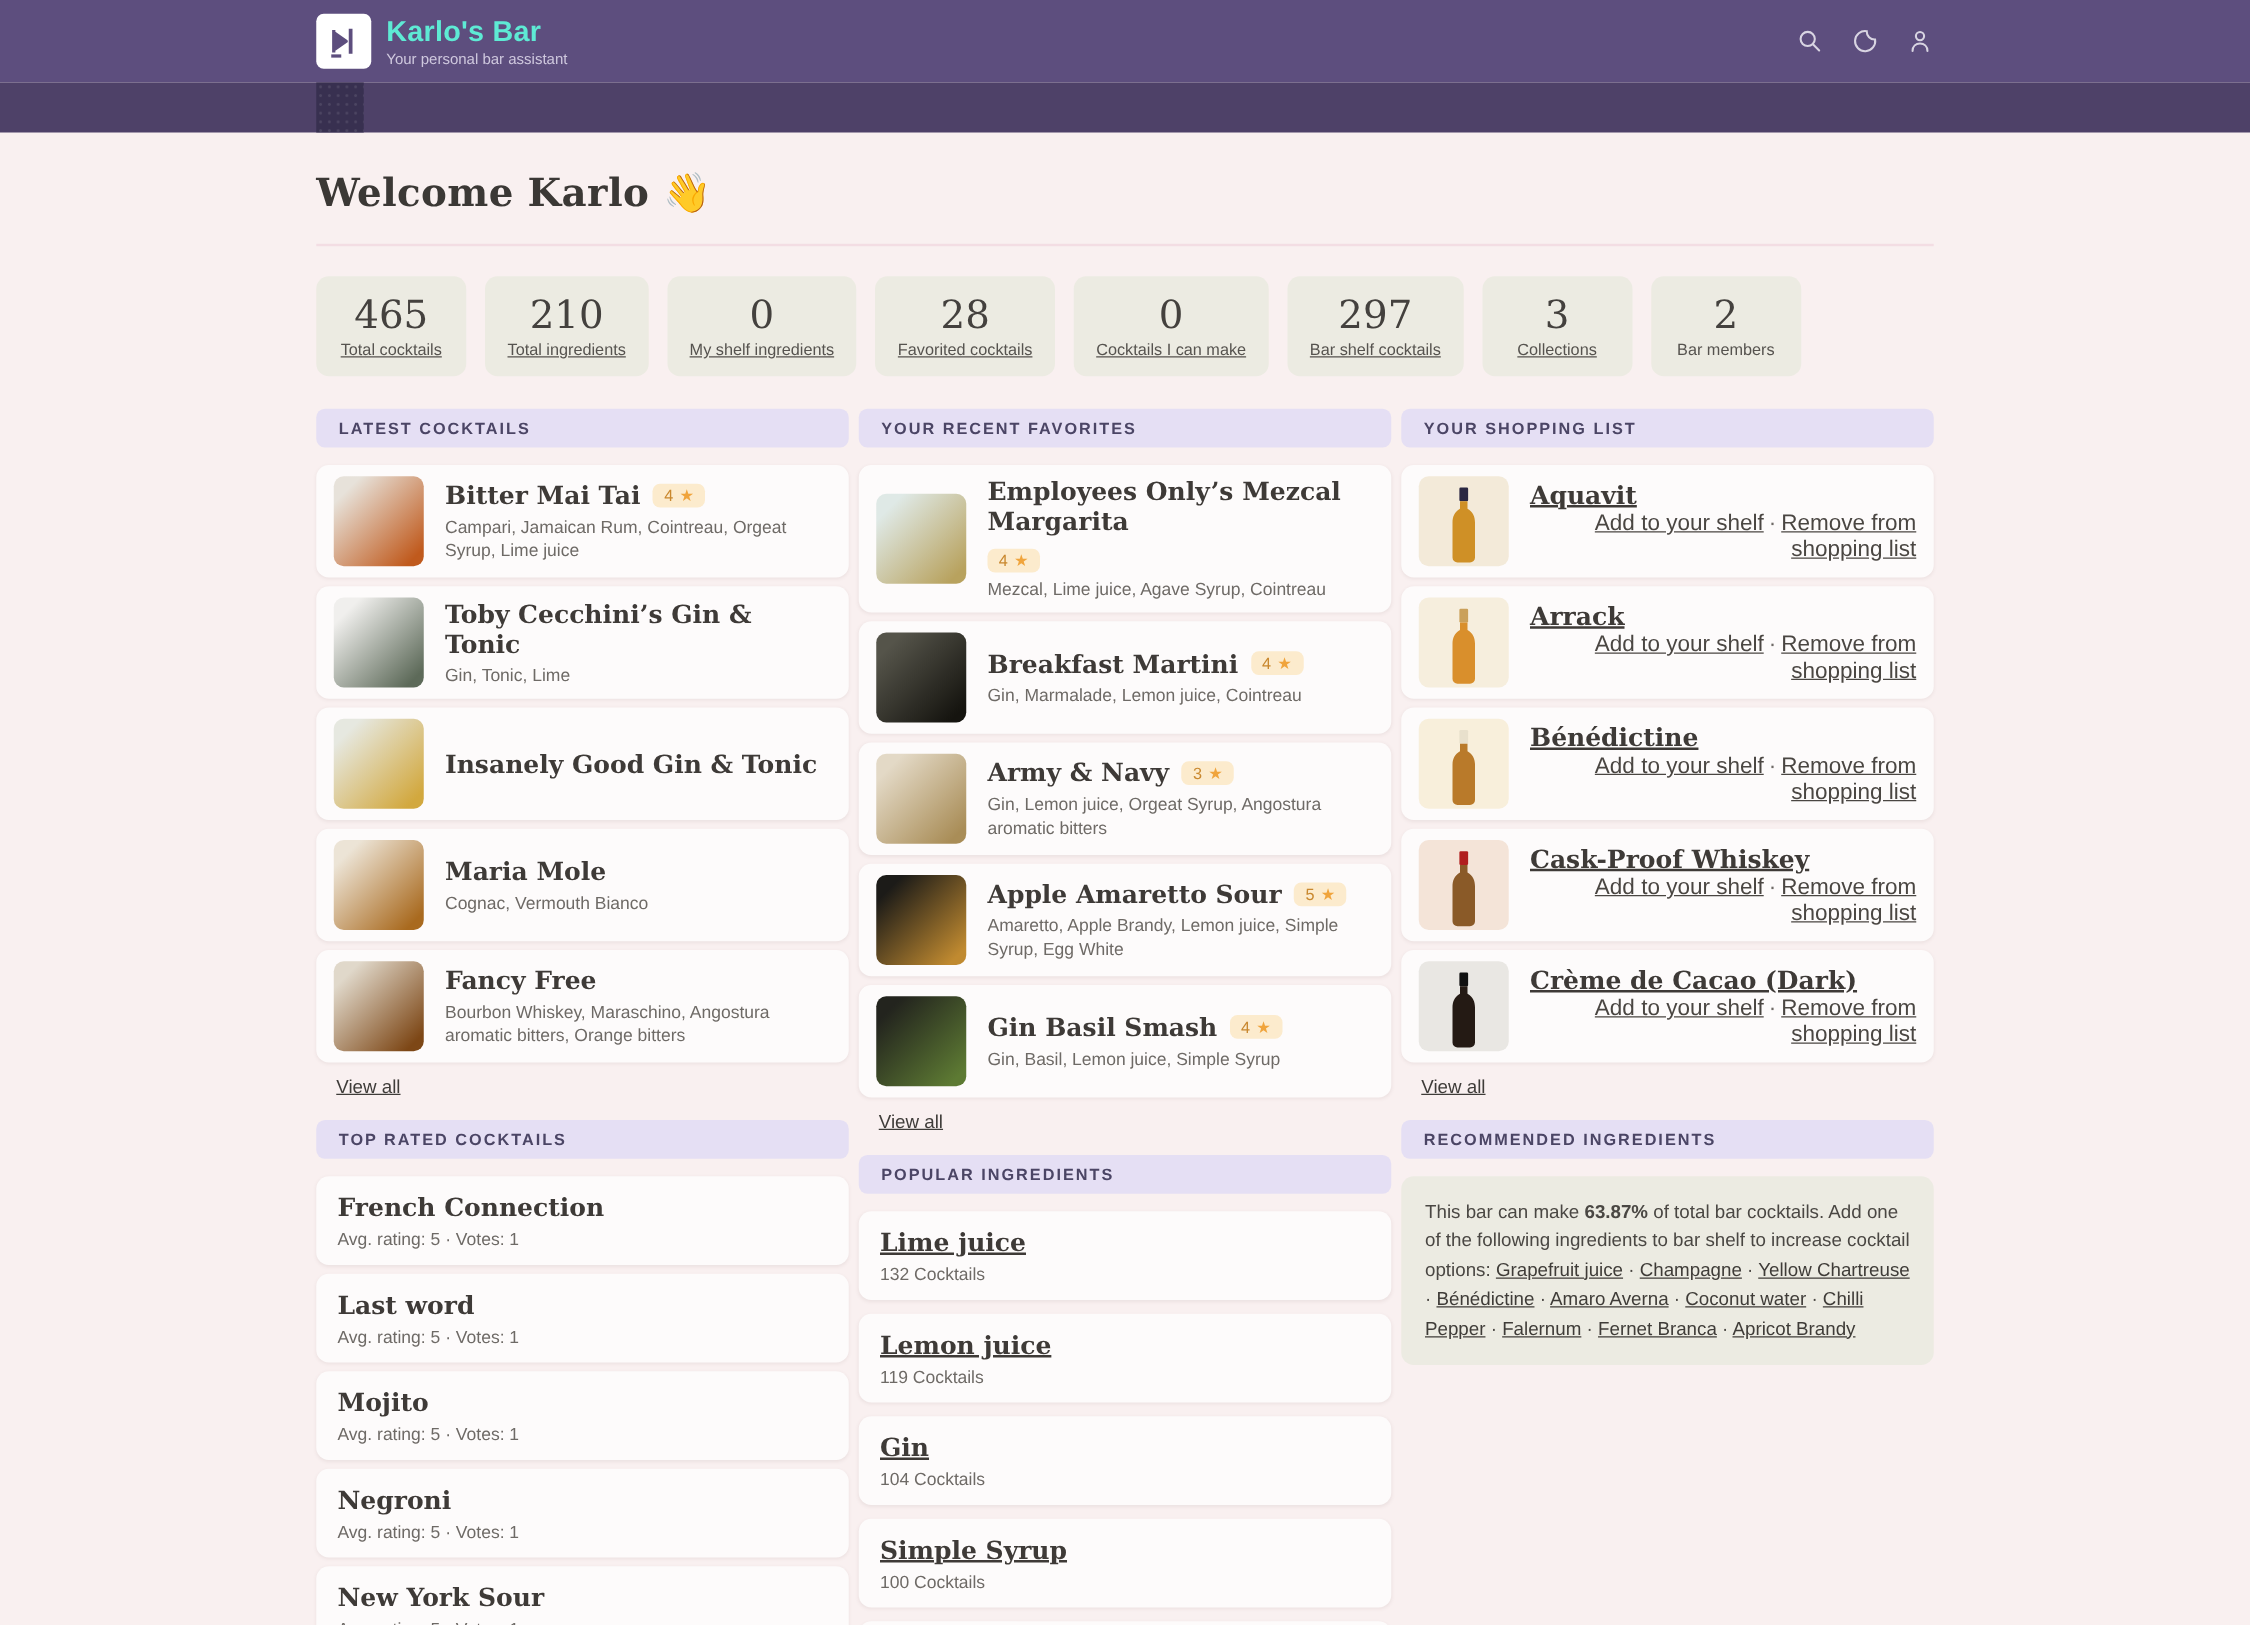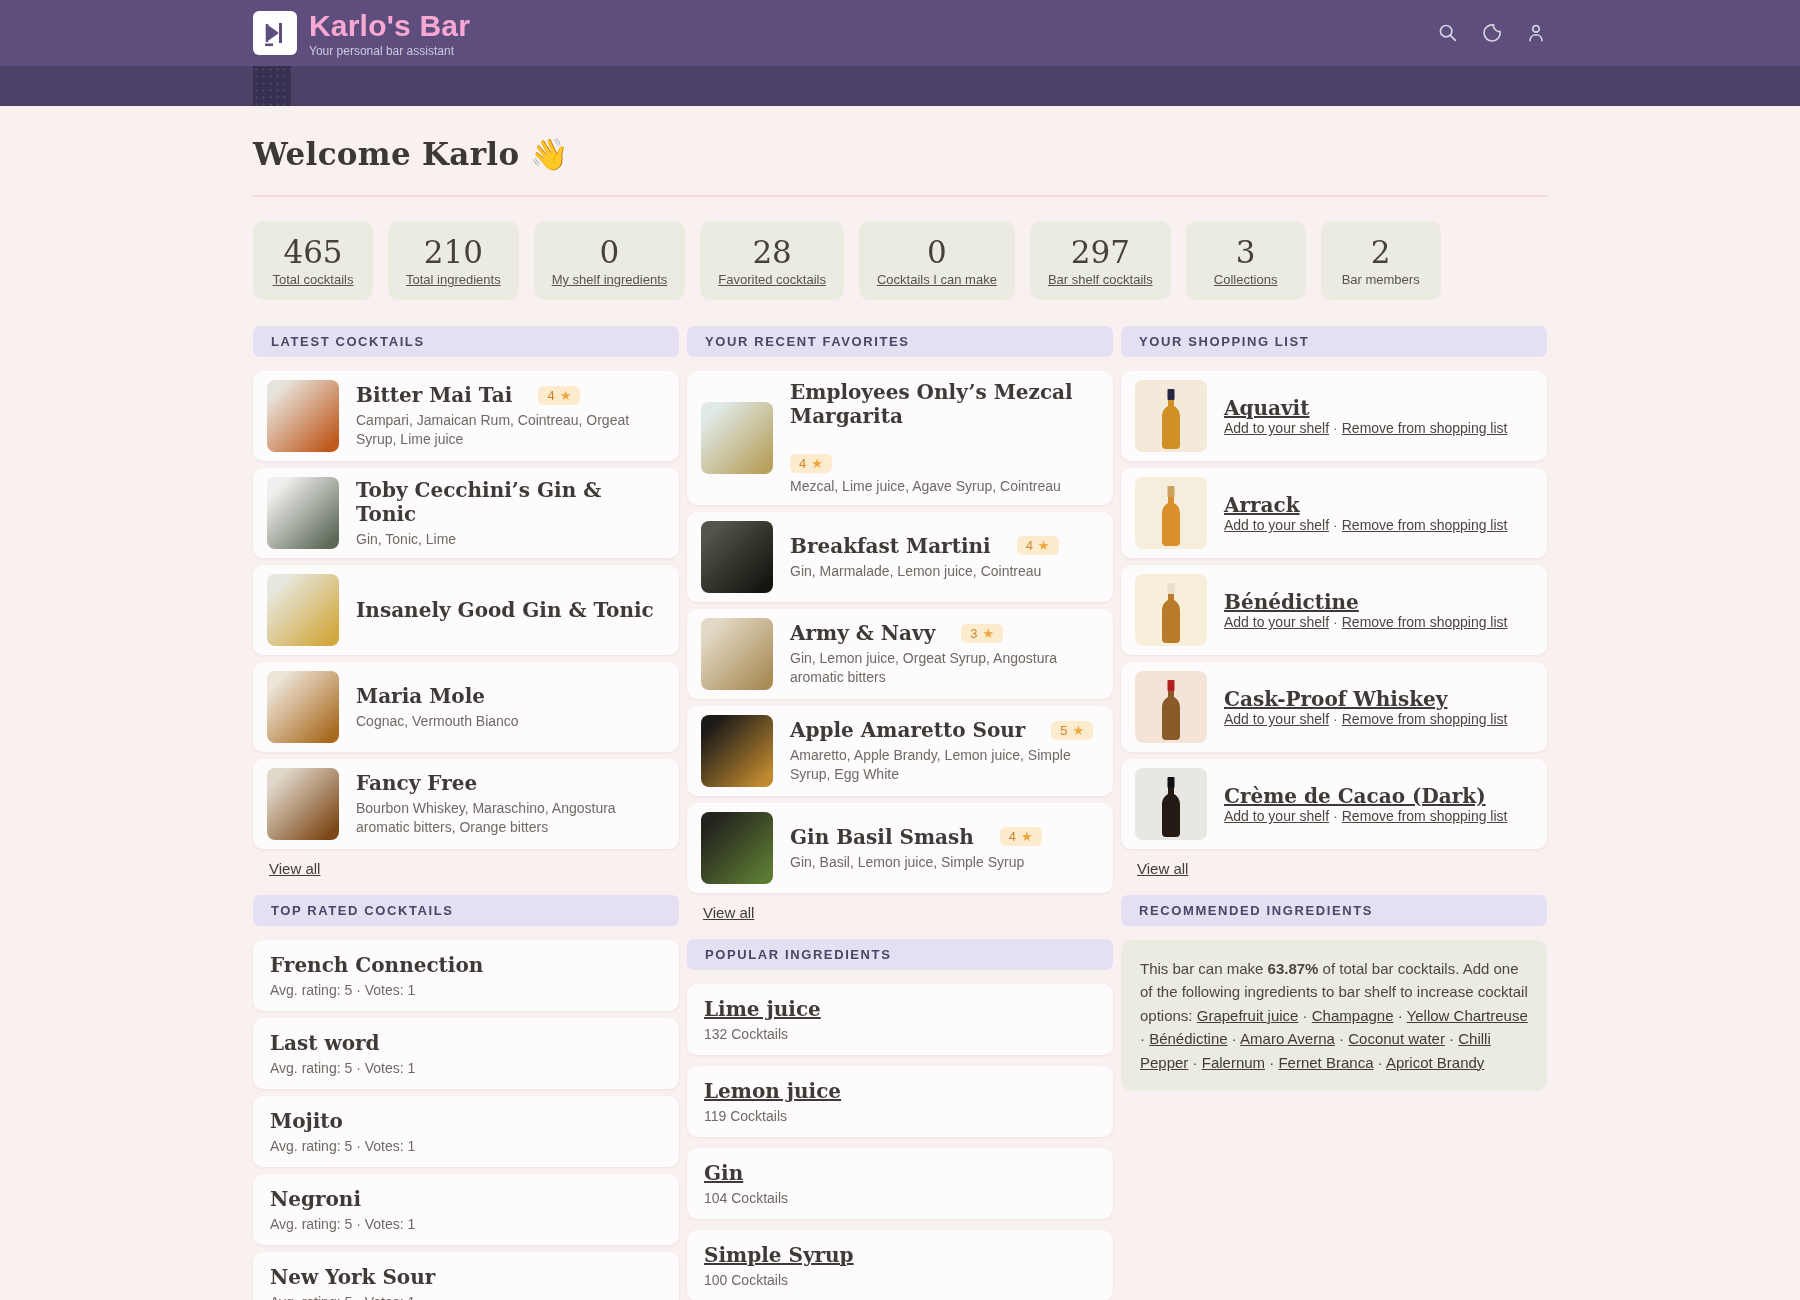--- a/index.html
+++ b/index.html
@@ -9,21 +9,21 @@
     background:#f9f0f0;
     color:#3e3a38;
   }
   .container { width:1294px; margin:0 auto; }
 
   
   .topbar { background:#5d4e7e; height:66px; }
   .topbar .container { height:100%; display:flex; align-items:center; justify-content:space-between; }
   .brand { display:flex; align-items:center; gap:12px; cursor:pointer; }
   .logo-box { width:44px; height:44px; background:#ffffff; border-radius:6px; display:flex; align-items:center; justify-content:center; }
-  .brand-text .title { color:#f9a8d4; font-weight:bold; font-size:30px; letter-spacing:0.2px; }
+  .brand-text .title { color:#5eead4; font-weight:bold; font-size:23px; letter-spacing:0.2px; }
   .brand-text .subtitle { color:#cfc8de; font-size:12px; margin-top:1px; }
   .top-icons { display:flex; align-items:center; gap:22px; }
   .top-icons .icon-btn { cursor:pointer; display:flex; }
   .top-icons svg { stroke:#d8d4e2; fill:none; stroke-width:1.8; stroke-linecap:round; }
 
   
   .navbar { background:#4e4168; height:40px; }
   .navbar .container { display:flex; height:100%; }
   .tab { display:flex; align-items:center; padding:0 19px; color:#c7c0d6; font-size:15px; font-weight:bold; cursor:pointer; text-decoration:none; }
   .tab.active {
@@ -45,29 +45,29 @@
   .stat .slabel.nolink { text-decoration:none; cursor:default; }
 
   
   .grid { display:grid; grid-template-columns:1fr 1fr 1fr; column-gap:8px; margin-top:26px; }
   .band { background:#e5dff4; color:#4b4565; border-radius:7px; padding:8px 18px; font-size:13px; font-weight:bold; letter-spacing:1.6px; text-transform:uppercase; margin-bottom:14px; }
   .band.second { margin-top:16px; }
 
   .card { background:#fdfbfb; border-radius:10px; box-shadow:0 1px 3px rgba(90,70,70,0.08); margin-bottom:7px; }
   .ccard { display:flex; align-items:center; gap:17px; padding:9px 14px; cursor:pointer; }
   .thumb { width:72px; height:72px; border-radius:8px; flex:none; display:flex; align-items:flex-end; justify-content:center; overflow:hidden; }
-  .titleline { display:flex; align-items:center; gap:26px; flex-wrap:wrap; }
+  .titleline { display:flex; align-items:center; gap:10px; flex-wrap:wrap; }
   .ctitle { font-family:"DejaVu Serif", serif; font-size:20px; font-weight:bold; color:#3e3a37; }
   .badge { background:#fcebcd; border-radius:6px; padding:2px 9px; font-size:13px; color:#c9882f; display:inline-flex; align-items:center; gap:5px; }
   .badge .star { color:#f0a43c; font-size:13px; }
   .ingr { font-size:14px; color:#6e6a66; margin-top:4px; line-height:1.35; max-width:300px; }
 
   .scard { display:flex; align-items:center; gap:17px; padding:9px 14px; }
   .stitle { font-family:"DejaVu Serif", serif; font-size:20px; font-weight:bold; color:#3e3a37; text-decoration:underline; cursor:pointer; display:inline-block; }
-  .actions { font-size:14px; color:#6e6a66; margin-top:0; }
+  .actions { font-size:18px; color:#6e6a66; margin-top:0;text-align:right; }
   .actions a { color:#4a4642; text-decoration:underline; cursor:pointer; }
   .dotsep { margin:0 4px; }
 
   .viewall { display:inline-block; font-size:15px; color:#3f3c39; text-decoration:underline; cursor:pointer; margin:4px 16px 2px; }
 
   .rcard { padding:13px 17px; cursor:pointer; }
   .rtitle { font-family:"DejaVu Serif", serif; font-size:20px; font-weight:bold; color:#3e3a37; }
   .meta { font-size:14px; color:#6e6a66; margin-top:5px; }
 
   .pcard { padding:13px 17px; margin-bottom:11px; }

